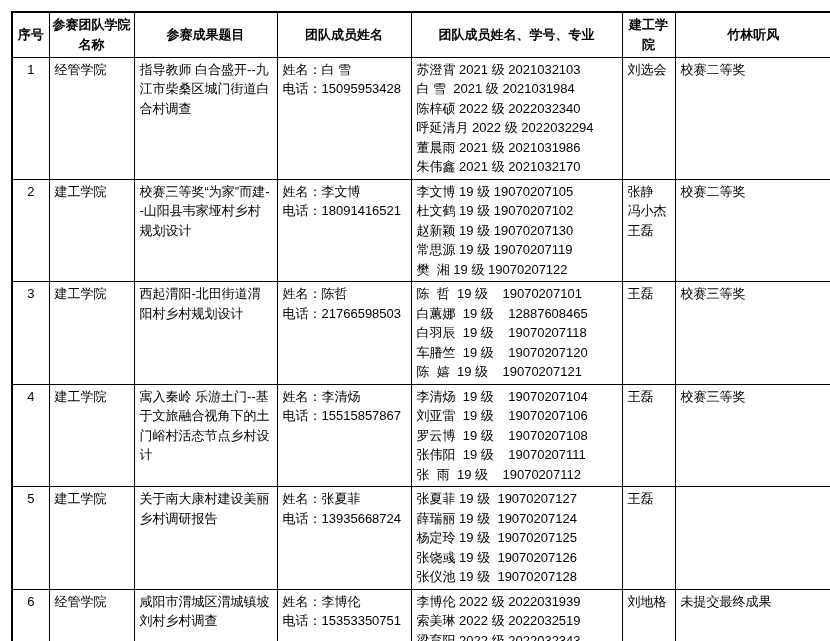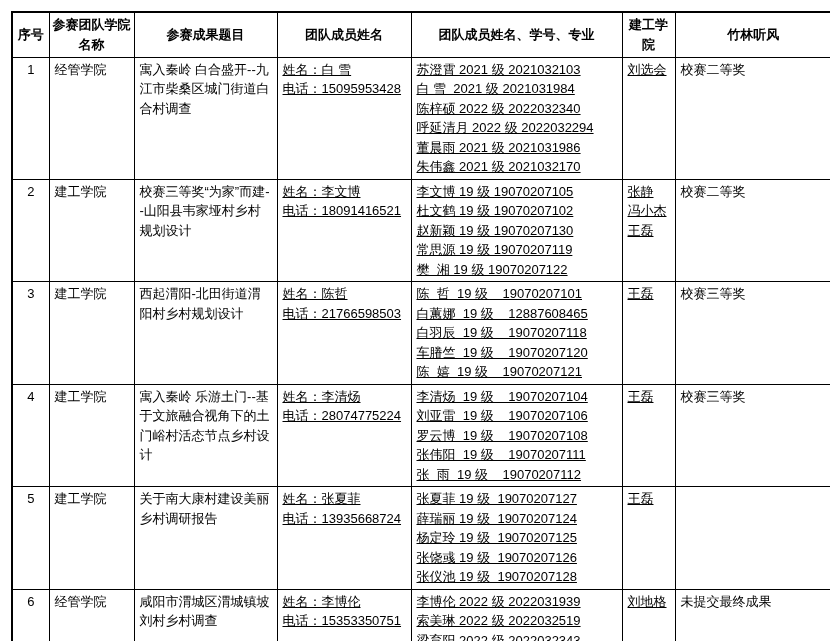--- a/index.html
+++ b/index.html
@@ -57,21 +57,20 @@
   tr.row-4     { height: 93px;  }
   tr.row-5     { height: 96px;  }
 
   td.c-no {
     text-align: center;
   }
   td.c-leader,
   td.c-members,
   td.c-advisors {
     white-space: pre-wrap;
-    text-decoration: underline;
   }
 </style>
 </head>
 <body>
 
 <div class="page">
   <table class="results">
     <colgroup>
       <col class="w-no">
       <col class="w-college">
@@ -89,21 +88,21 @@
         <th>团队成员姓名</th>
         <th>团队成员姓名、学号、专业</th>
         <th>建工学院</th>
         <th>竹林听风</th>
       </tr>
     </thead>
     <tbody>
       <tr class="row-0">
         <td class="c-no">1</td>
         <td class="c-college">经管学院</td>
-        <td class="c-title">寓入秦岭 白合盛开--九江市柴桑区城门街道白合村调查</td>
+        <td class="c-title">指导教师 白合盛开--九江市柴桑区城门街道白合村调查</td>
         <td class="c-leader">姓名：白 雪
 电话：15095953428</td>
         <td class="c-members">苏澄霄 2021 级 2021032103
 白 雪  2021 级 2021031984
 陈梓硕 2022 级 2022032340
 呼延清月 2022 级 2022032294
 董晨雨 2021 级 2021031986
 朱伟鑫 2021 级 2021032170</td>
         <td class="c-advisors">刘选会</td>
         <td class="c-award">校赛二等奖</td>
@@ -136,21 +135,21 @@
 车膡竺  19 级    19070207120
 陈  嬉  19 级    19070207121</td>
         <td class="c-advisors">王磊</td>
         <td class="c-award">校赛三等奖</td>
       </tr>
       <tr class="row-3">
         <td class="c-no">4</td>
         <td class="c-college">建工学院</td>
         <td class="c-title">寓入秦岭 乐游土门--基于文旅融合视角下的土门峪村活态节点乡村设计</td>
         <td class="c-leader">姓名：李清炀
-电话：28074775224</td>
+电话：15515857867</td>
         <td class="c-members">李清炀  19 级    19070207104
 刘亚雷  19 级    19070207106
 罗云博  19 级    19070207108
 张伟阳  19 级    19070207111
 张  雨  19 级    19070207112</td>
         <td class="c-advisors">王磊</td>
         <td class="c-award">校赛三等奖</td>
       </tr>
       <tr class="row-4">
         <td class="c-no">5</td>

